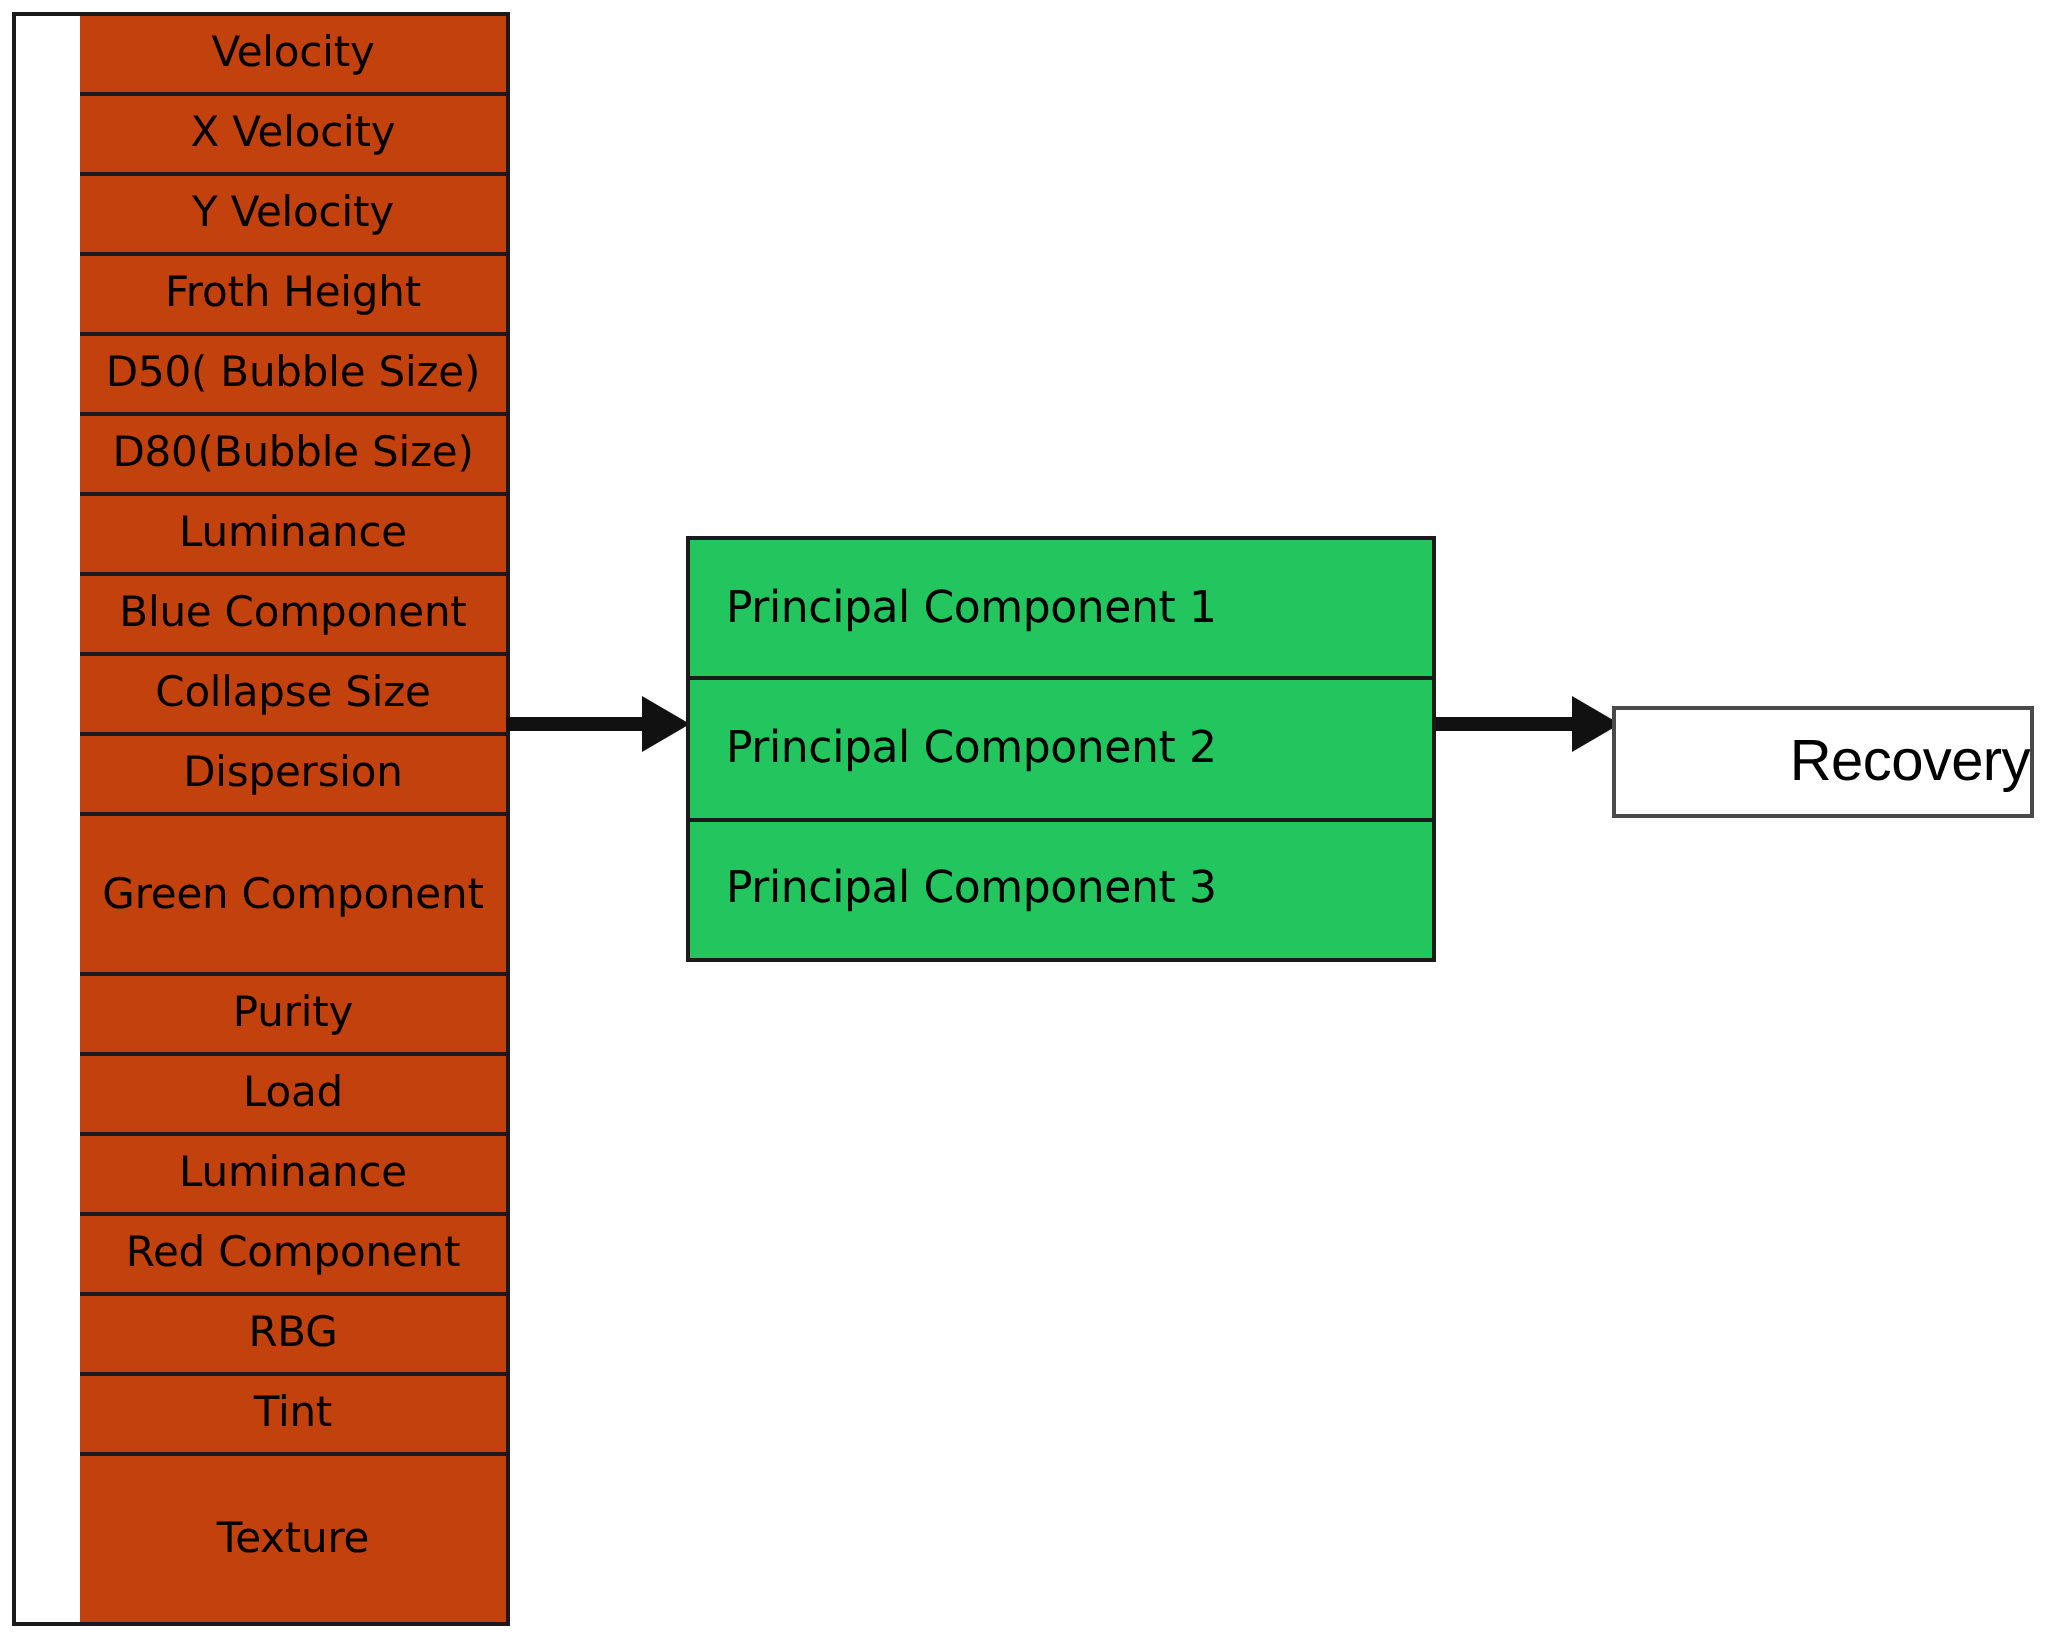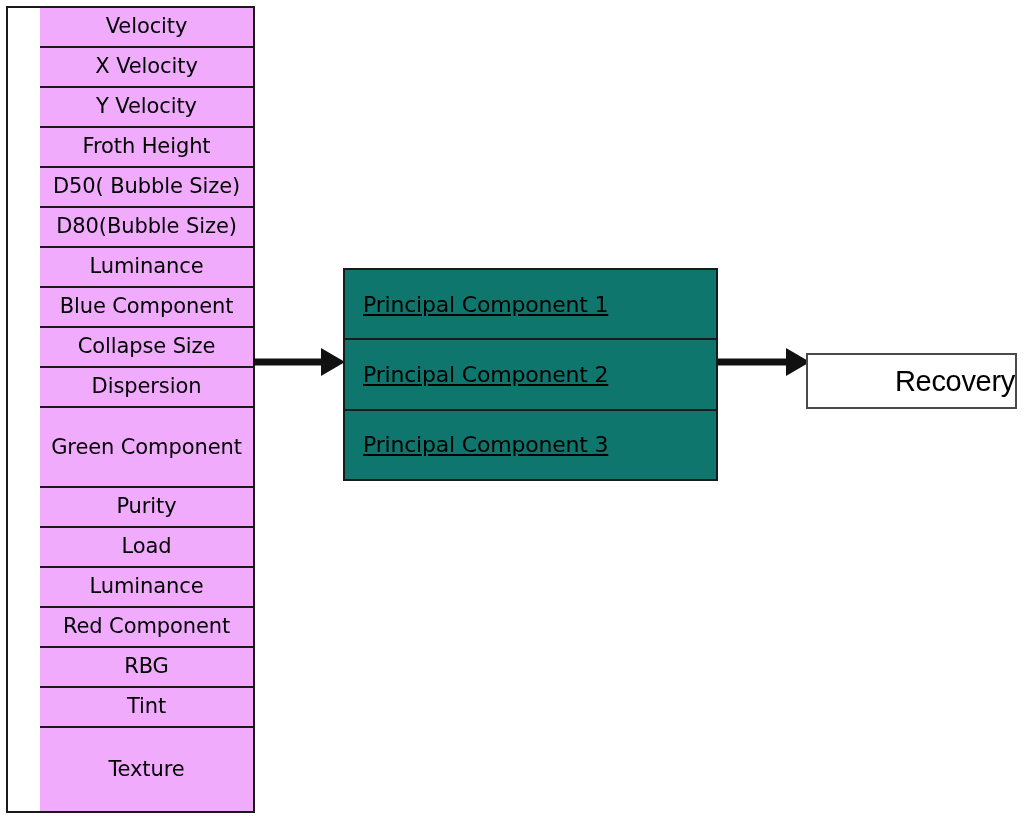--- a/index.html
+++ b/index.html
@@ -42,21 +42,21 @@
     flex: 0 0 40px;
     border-bottom: 2.5px solid #1a1a1a;
     display: flex;
     align-items: center;
     justify-content: center;
     text-align: center;
     font-size: 21px;
     line-height: 1.04;
     letter-spacing: -0.1px;
     padding: 0 2px;
-    background: #f0abfc;
+    background: #c2410c;
     margin-left: 32px;
   }
   .feature-row.tall {
     flex: 0 0 80px;
     line-height: 1.55;
   }
   .feature-row.last {
     border-bottom: none;
     flex: 1 1 auto;
   }
@@ -77,22 +77,21 @@
   .pc-row {
     box-sizing: border-box;
     flex: 1 1 0;
     border-bottom: 2.5px solid #1a1a1a;
     display: flex;
     align-items: center;
     justify-content: flex-start;
     font-size: 22px;
     letter-spacing: -0.2px;
     padding-left: 18px;
-    background: #0f766e;
-    text-decoration: underline;
+    background: #22c55e;
   }
   .pc-row.last {
     border-bottom: none;
   }
 
   
   .recovery-box {
     position: absolute;
     left: 806px;
     top: 337px;

